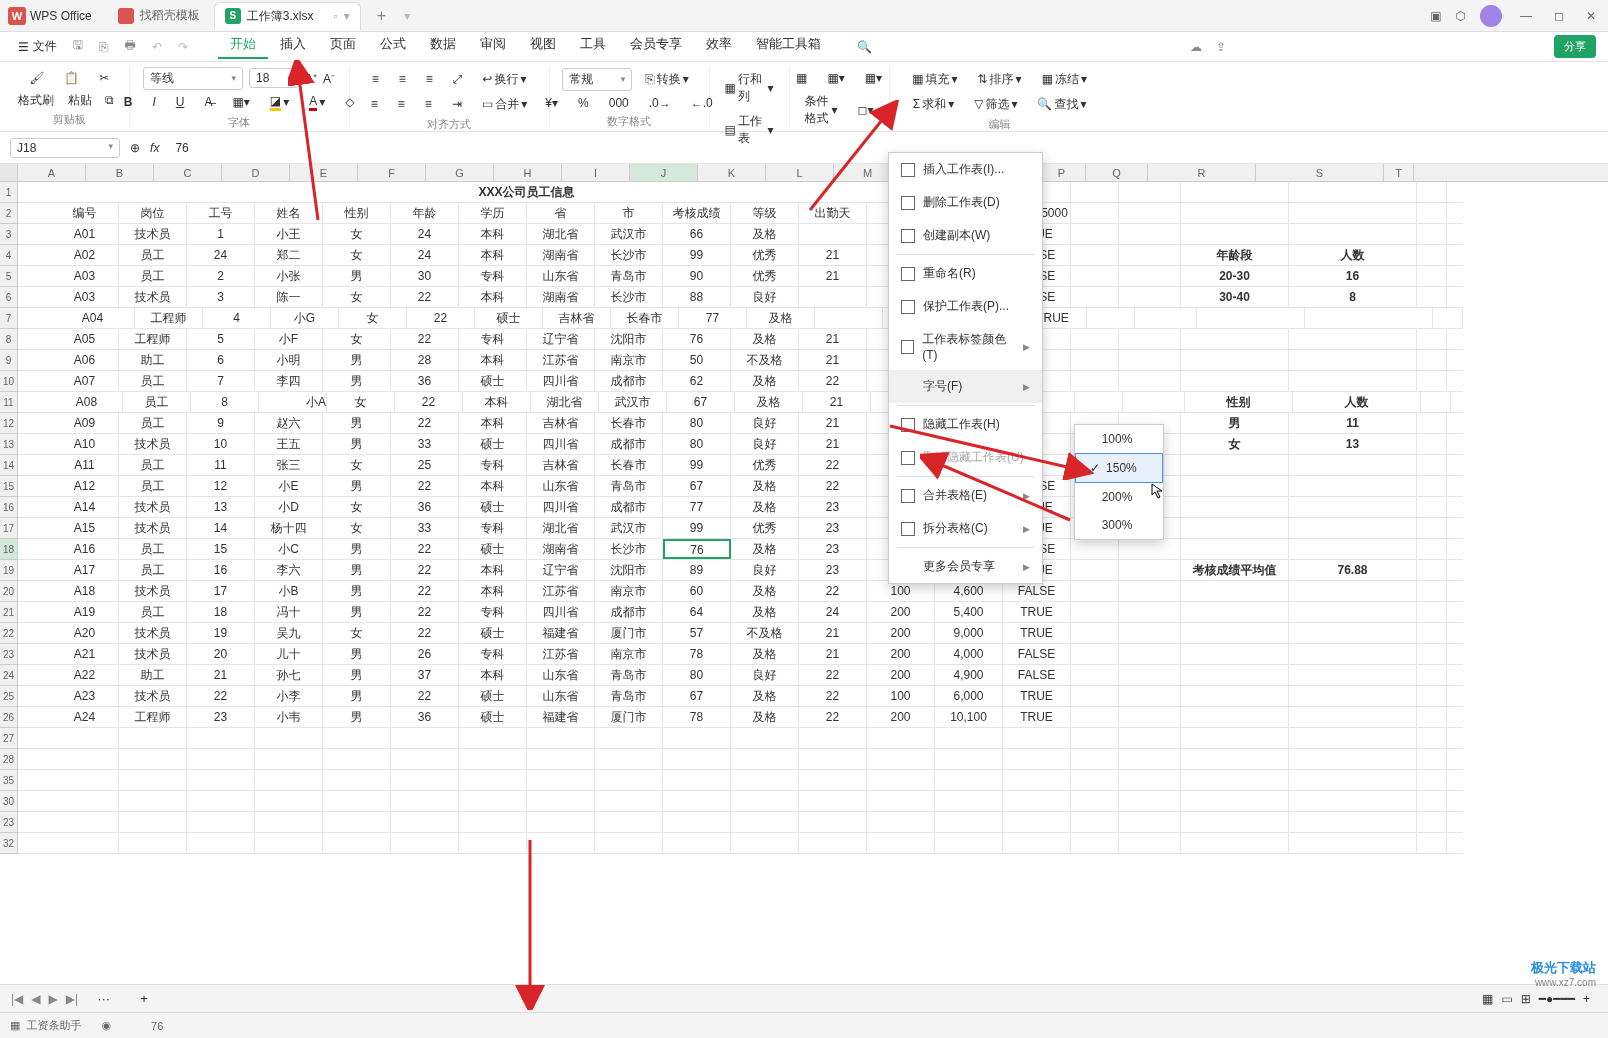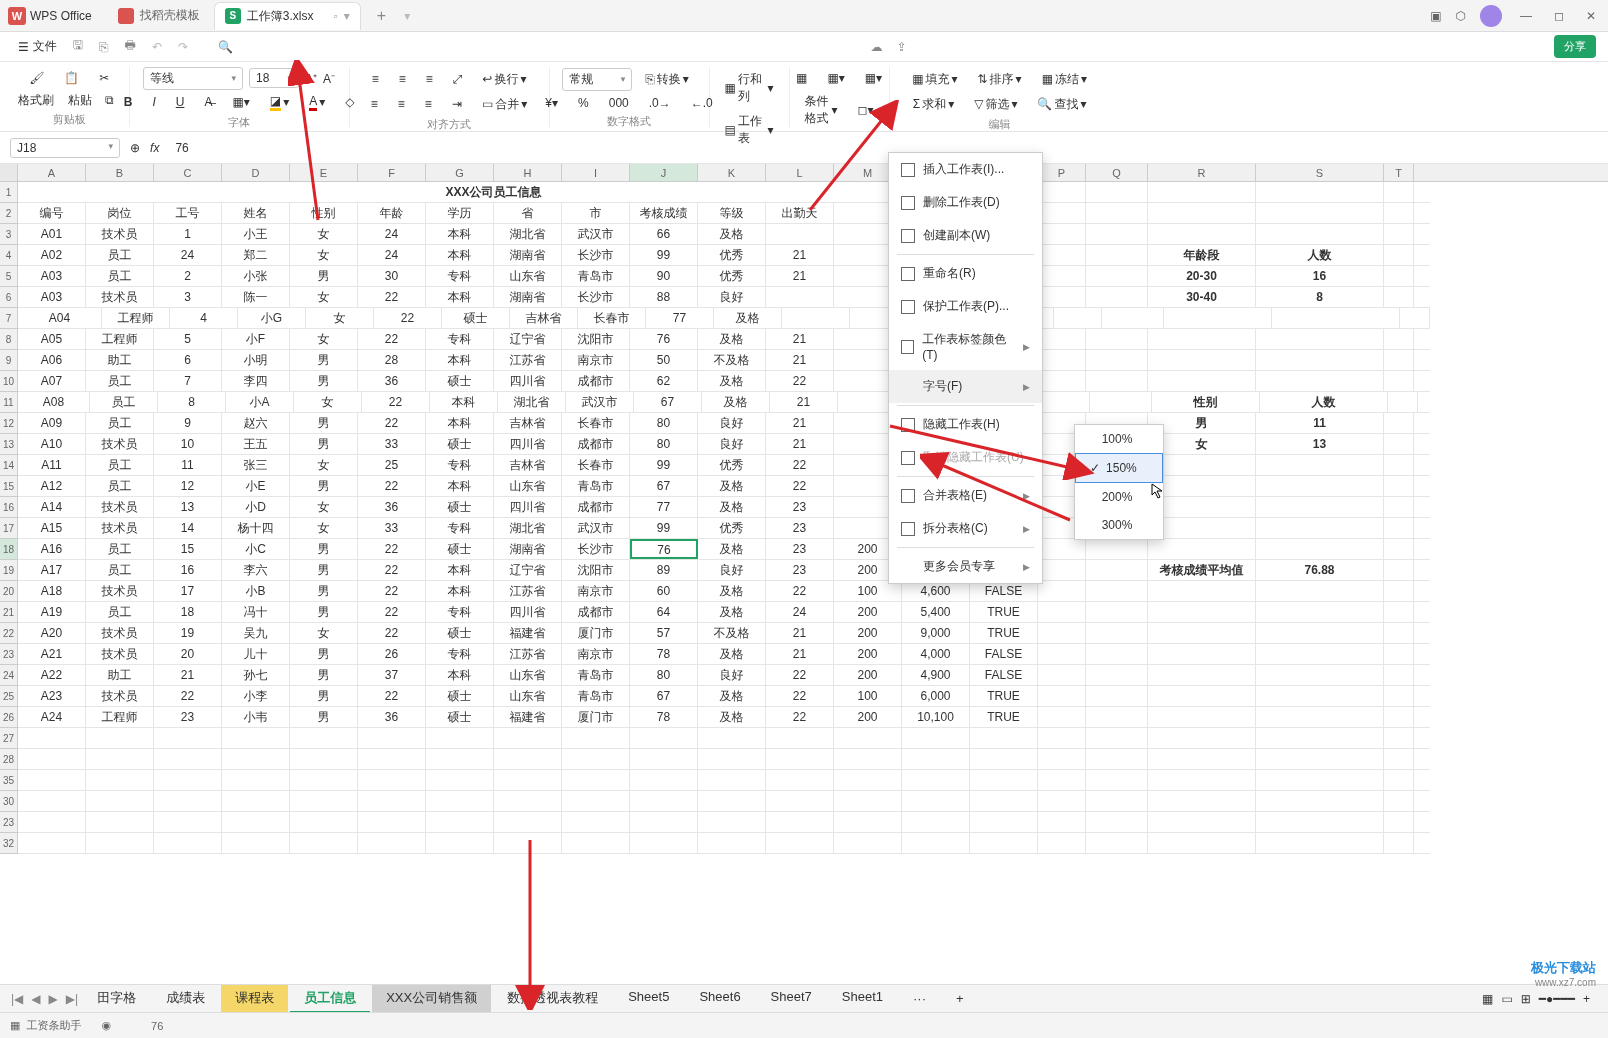--- a/index.html
+++ b/index.html
@@ -34,21 +34,21 @@
 .grid-container { position: relative; height: 826px; overflow: hidden; }
 .col-headers { display: flex; background: #f0f0f0; height: 18px; border-bottom: 1px solid #ccc; }
 .corner { width: 18px; border-right: 1px solid #ccc; background: #e8e8e8; }
 .col-h { text-align: center; border-right: 1px solid #ccc; color: #666; font-size: 11px; line-height: 18px; }
 .col-h.sel { background: #d4e8dc; }
 .grid-body { display: flex; }
 .row-headers { width: 18px; background: #f0f0f0; }
 .row-h { height: 21px; border-bottom: 1px solid #ccc; border-right: 1px solid #ccc; text-align: center; font-size: 10px; color: #666; line-height: 21px; }
 .row-h.sel { background: #d4e8dc; }
 .cells { position: relative; }
-.row { display: flex; height: 21px; border-bottom: 1px solid #e5e5e5; }
+.row { display: flex; height: 21px; border-bottom: 1px solid #e5e5e5; padding-left: 33px; }
 .cell { border-right: 1px solid #e5e5e5; text-align: center; line-height: 21px; font-size: 12px; overflow: hidden; white-space: nowrap; }
 .cell.merge-title { font-weight: bold; }
 .cell.selected { border: 2px solid #22a366; line-height: 18px; }
 .context-menu { position: absolute; background: #fff; border: 1px solid #ccc; box-shadow: 0 4px 12px rgba(0,0,0,0.2); width: 155px; z-index: 100; }
 .ctx-item { padding: 8px 12px; display: flex; align-items: center; gap: 8px; cursor: pointer; font-size: 12px; }
 .ctx-item.hl { background: #f0f0f0; }
 .ctx-item.disabled { color: #aaa; }
 .ctx-sep { height: 1px; background: #ddd; margin: 2px 8px; }
 .submenu { position: absolute; background: #fff; border: 1px solid #ccc; box-shadow: 0 4px 12px rgba(0,0,0,0.2); width: 90px; z-index: 101; }
 .sub-item { padding: 7px 14px; cursor: pointer; font-size: 12px; display: flex; align-items: center; }
@@ -99,20 +99,33 @@
 <div class="menubar">
   <div class="file-btn">
     <span>☰</span>
     <span>文件</span>
   </div>
   <span style="margin:0 6px;color:#888">🖫</span>
   <span style="margin:0 6px;color:#888">⎘</span>
   <span style="margin:0 6px;color:#888">🖶</span>
   <span style="margin:0 6px;color:#bbb">↶</span>
   <span style="margin:0 6px;color:#bbb">↷</span>
+  <div id="menu-items" style="display:flex;margin-left:20px">
+      <span class="menu-item active">开始</span>
+      <span class="menu-item">插入</span>
+      <span class="menu-item">页面</span>
+      <span class="menu-item">公式</span>
+      <span class="menu-item">数据</span>
+      <span class="menu-item">审阅</span>
+      <span class="menu-item">视图</span>
+      <span class="menu-item">工具</span>
+      <span class="menu-item">会员专享</span>
+      <span class="menu-item">效率</span>
+      <span class="menu-item">智能工具箱</span>
+    </div>
   <span style="margin-left:20px;color:#888">🔍</span>
   <span style="margin-left:auto;margin-right:10px;color:#888">☁</span>
   <span style="margin-right:10px;color:#888">⇪</span>
   <a class="share-btn"><span>分享</span></a>
 </div>
 
 <div class="toolbar">
   <div class="tool-group">
     <div class="tool-row">
       <div class="tool-btn">
@@ -507,21 +520,21 @@
           <div class="cell" style="width: 48px;"></div>
           <div class="cell" style="width: 62px;"></div>
           <div class="cell" style="width: 108px;"></div>
           <div class="cell" style="width: 128px;"></div>
           <div class="cell" style="width: 30px;"></div>
         </div>
         <div class="row">
           <div class="cell" style="width: 72px;">A08</div>
           <div class="cell" style="width: 68px;">员工</div>
           <div class="cell" style="width: 68px;">8</div>
-          <div class="cell" style="width: 68px;">小A</div>
+          <div class="cell" style="width: 68px; text-align: right;">小A</div>
           <div class="cell" style="width: 68px;">女</div>
           <div class="cell" style="width: 68px;">22</div>
           <div class="cell" style="width: 68px;">本科</div>
           <div class="cell" style="width: 68px;">湖北省</div>
           <div class="cell" style="width: 68px;">武汉市</div>
           <div class="cell" style="width: 68px;">67</div>
           <div class="cell" style="width: 68px;">及格</div>
           <div class="cell" style="width: 68px;">21</div>
           <div class="cell" style="width: 68px;"></div>
           <div class="cell" style="width: 68px;"></div>
@@ -1075,32 +1088,20 @@
       <span class="check">&nbsp;&nbsp;</span>
       <span>300%</span>
     </div>
   </div>
 
 <div class="sheet-tabs">
   <span style="color:#888;padding:0 3px">|◀</span>
   <span style="color:#888;padding:0 3px">◀</span>
   <span style="color:#888;padding:0 3px">▶</span>
   <span style="color:#888;padding:0 3px">▶|</span>
-  <div id="sheet-tabs-list" style="display:flex;gap:2px">
-      <div class="sheet-tab">田字格</div>
-      <div class="sheet-tab">成绩表</div>
-      <div class="sheet-tab colored">课程表</div>
-      <div class="sheet-tab active">员工信息</div>
-      <div class="sheet-tab gray">XXX公司销售额</div>
-      <div class="sheet-tab">数据透视表教程</div>
-      <div class="sheet-tab">Sheet5</div>
-      <div class="sheet-tab">Sheet6</div>
-      <div class="sheet-tab">Sheet7</div>
-      <div class="sheet-tab">Sheet1</div>
-    </div>
   <span class="sheet-tab">···</span>
   <span class="sheet-tab">+</span>
   <div style="margin-left:auto;display:flex;gap:8px;align-items:center;padding-right:10px">
     <span>▦</span>
     <span>▭</span>
     <span>⊞</span>
     <span>━●━━━</span>
     <span>+</span>
   </div>
 </div>

